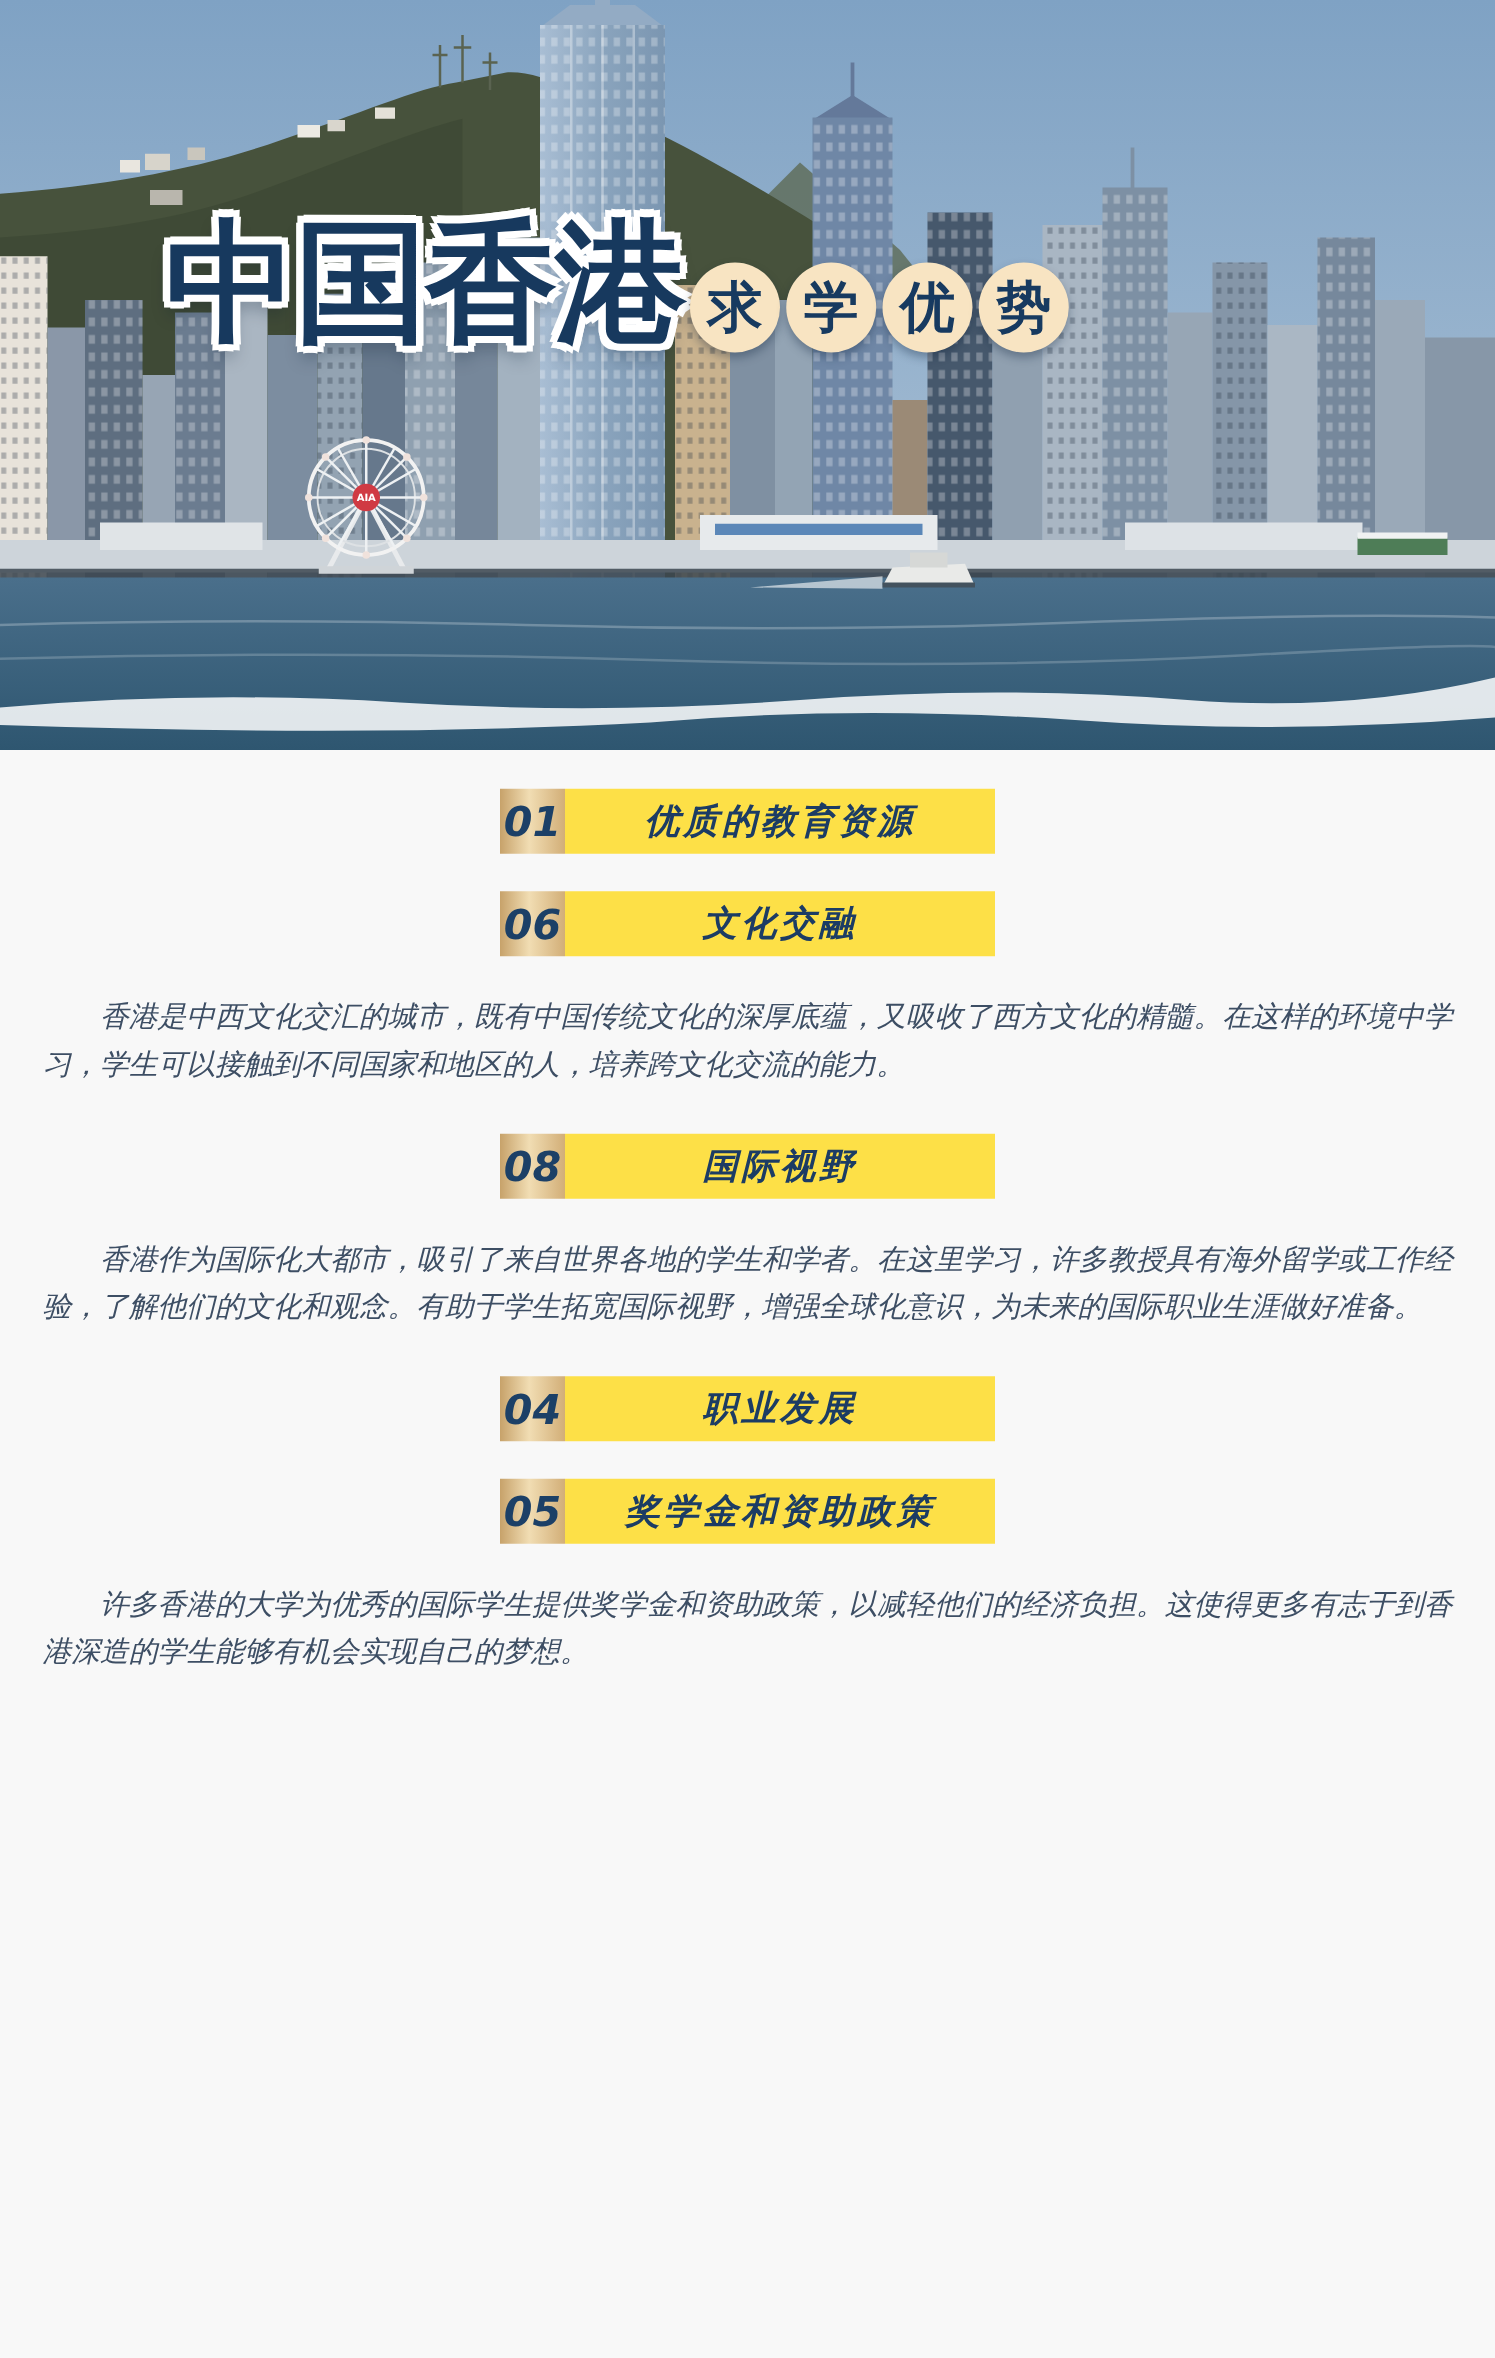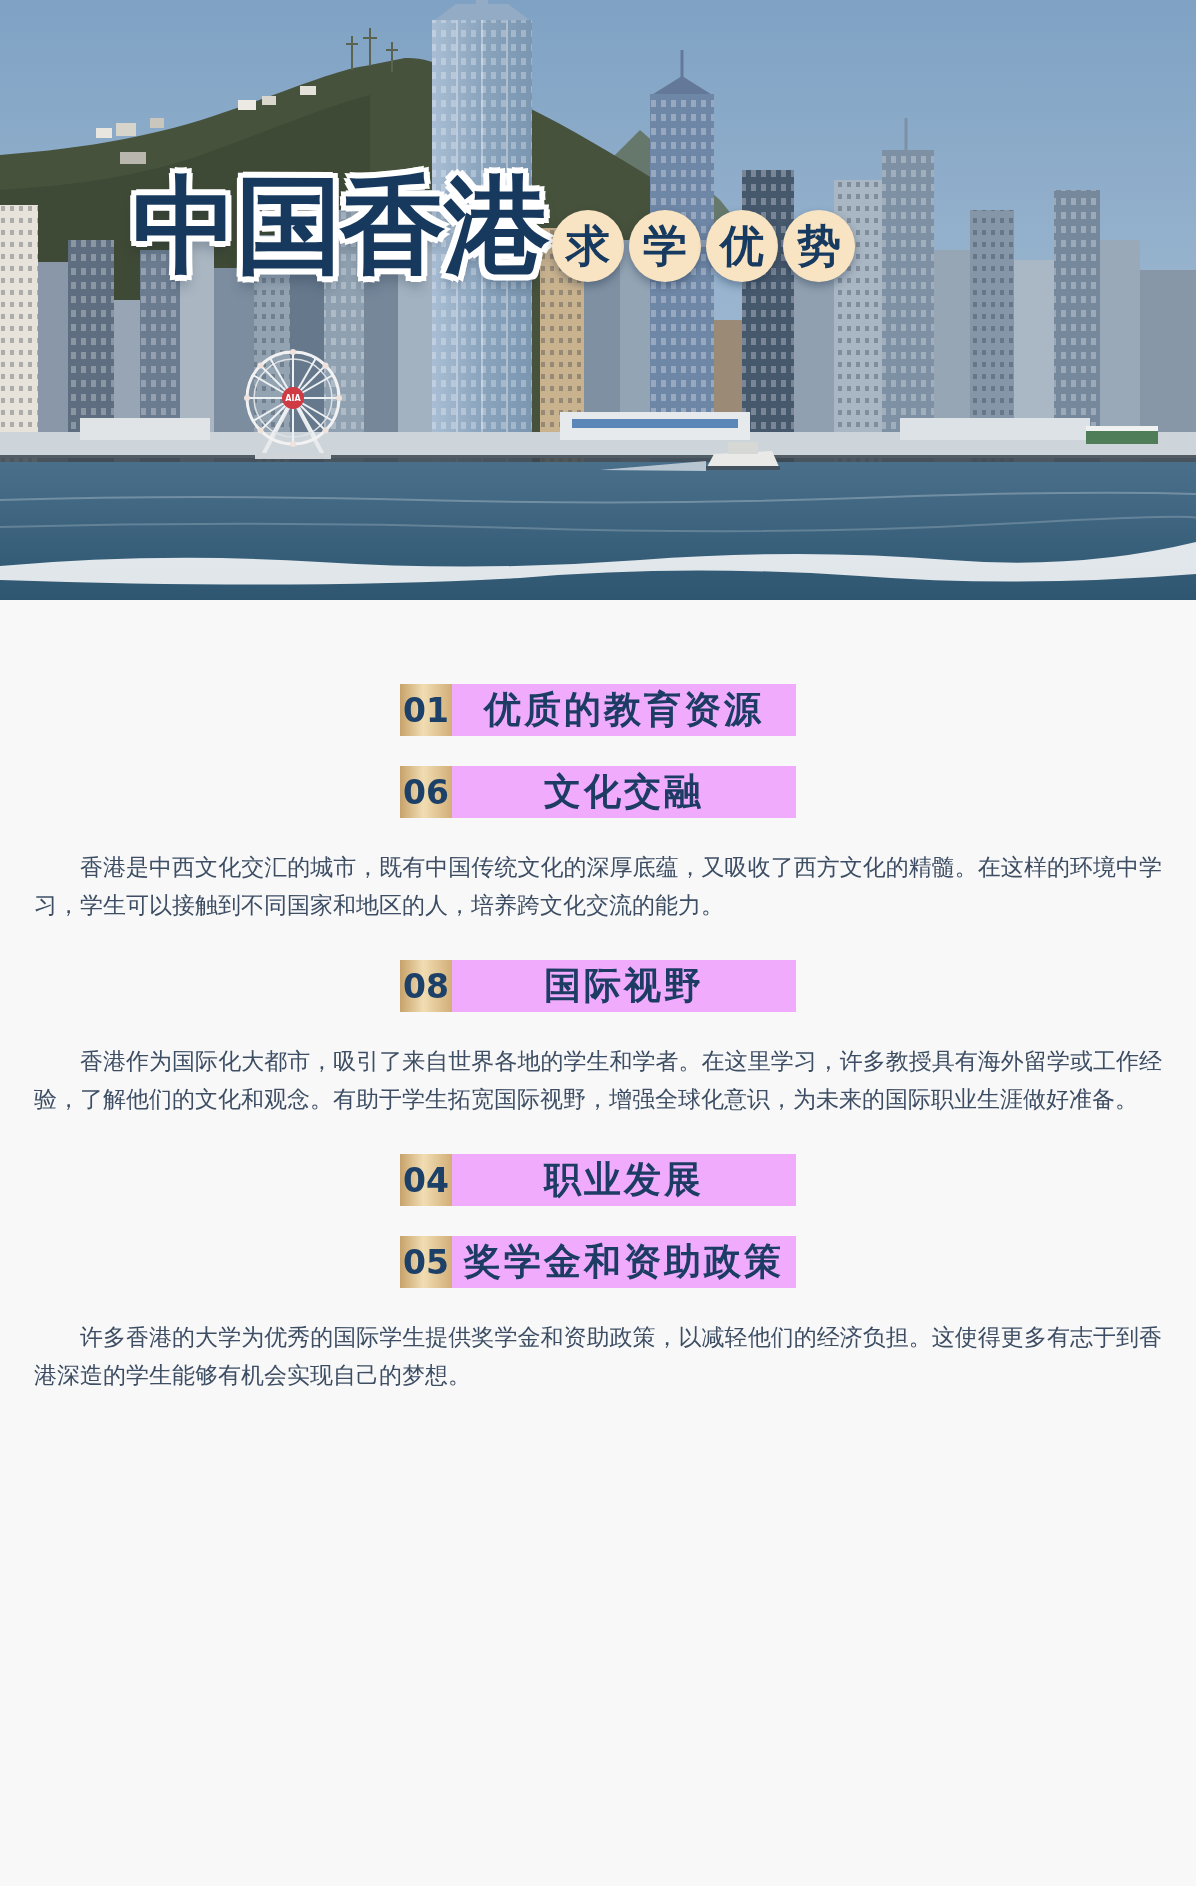--- a/index.html
+++ b/index.html
@@ -27,34 +27,34 @@
   .hero-badges { position:absolute; left:552px; top:210px; display:flex; gap:5px; }
   .hero-badge {
     width:72px; height:72px; border-radius:50%;
     background:#f8e4c2; color:#173a60;
     font-size:44px; font-weight:bold;
     display:flex; align-items:center; justify-content:center;
     box-shadow:0 4px 8px rgba(15,35,60,.35);
   }
 
   
-  .content { padding-top:84px; }
+  .content { padding-top:31px;font-style:italic; }
   .sec-header {
     width:396px; height:52px; margin:0 auto 30px auto;
     display:flex; align-items:stretch;
   }
   .sec-num {
     width:52px; flex:0 0 52px;
     background:linear-gradient(90deg,#c7a26a 0%,#f1ddb3 45%,#d2ae77 100%);
     color:#1c4067; font-size:33px; font-weight:bold;
     display:flex; align-items:center; justify-content:center;
   }
   .sec-label {
-    flex:1; background:#f0abfc; color:#1c3c64;
-    font-size:37px; font-weight:bold; letter-spacing:3px;
+    flex:1; background:#fde047; color:#1c3c64;
+    font-size:28px; font-weight:bold; letter-spacing:3px;
     display:flex; align-items:center; justify-content:center;
   }
   .sec-body {
     width:1128px; margin:0 auto 36px auto;
     font-size:23px; line-height:38px; color:#3d4e64;
     text-indent:2em; text-align:justify;
   }
 </style>
 </head>
 <body>

